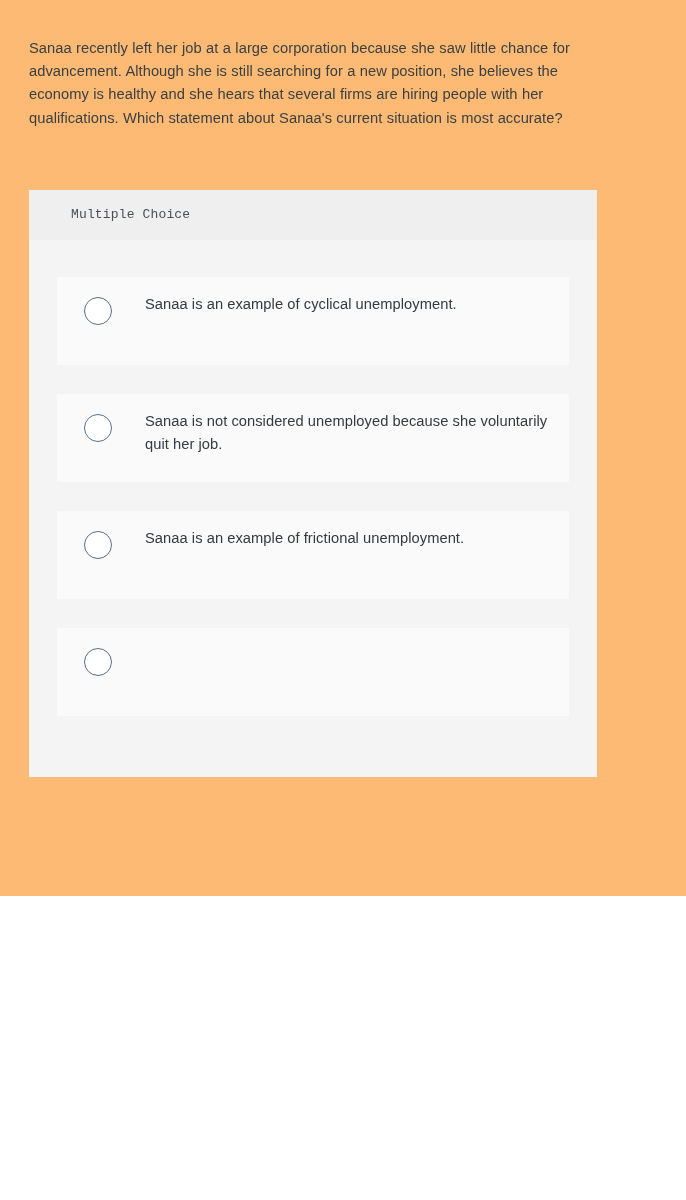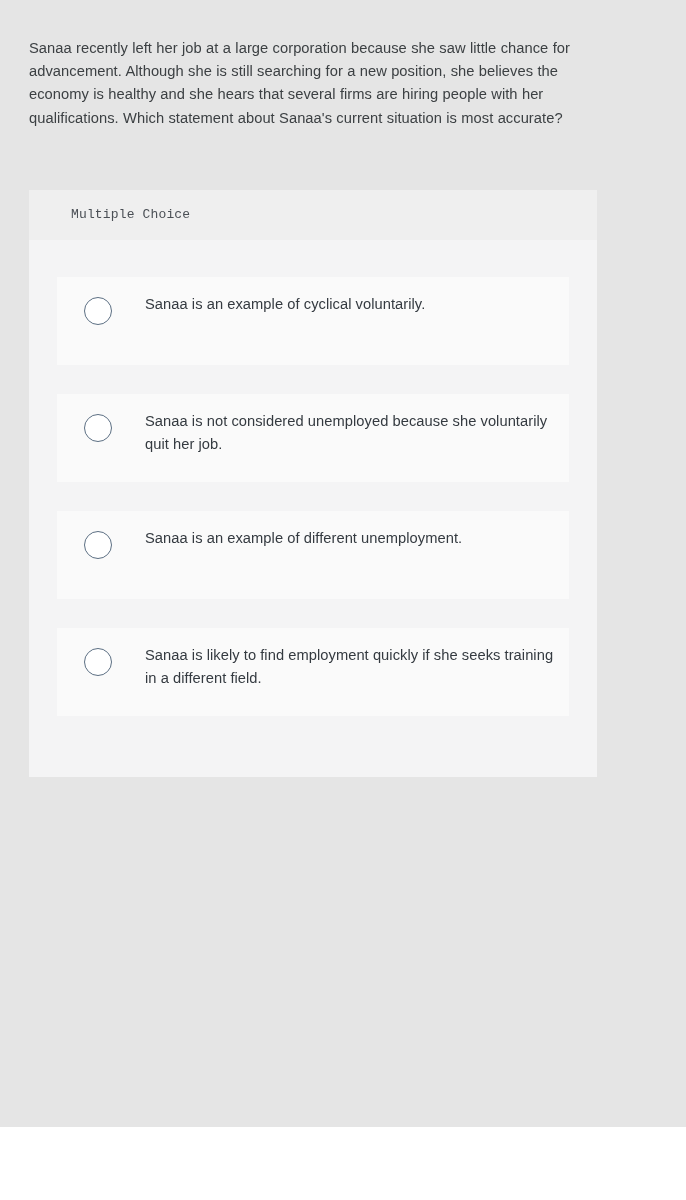--- a/index.html
+++ b/index.html
@@ -12,22 +12,22 @@
     width: 686px;
     height: 1200px;
     font-family: "Liberation Sans", "DejaVu Sans", sans-serif;
     -webkit-font-smoothing: antialiased;
     overflow: hidden;
   }
 
   .page {
     position: relative;
     width: 686px;
-    height: 1127px;
-    background: #e5e5e5;
+    height: 896px;
+    background: #fdba74;
   }
 
   
   .question-stem {
     position: absolute;
     left: 29px;
     top: 22px;
     width: 570px;
     font-size: 14.7px;
     line-height: 23.3px;
@@ -117,34 +117,33 @@
   <div class="answer-card">
 
     <div class="card-header">
       <span class="card-header-label">Multiple Choice</span>
     </div>
 
     <div class="options-area">
 
       <div class="option-row gap-1">
         <span class="radio-outer"></span>
-        <span class="option-label">Sanaa is an example of cyclical voluntarily.</span>
+        <span class="option-label">Sanaa is an example of cyclical unemployment.</span>
       </div>
 
       <div class="option-row gap-n">
         <span class="radio-outer"></span>
         <span class="option-label">Sanaa is not considered unemployed because she voluntarily quit her job.</span>
       </div>
 
       <div class="option-row gap-n">
         <span class="radio-outer"></span>
-        <span class="option-label">Sanaa is an example of different unemployment.</span>
+        <span class="option-label">Sanaa is an example of frictional unemployment.</span>
       </div>
 
       <div class="option-row gap-n">
         <span class="radio-outer"></span>
-        <span class="option-label">Sanaa is likely to find employment quickly if she seeks training in a different field.</span>
       </div>
 
     </div>
   </div>
 
 </div>
 
 </body></html>

